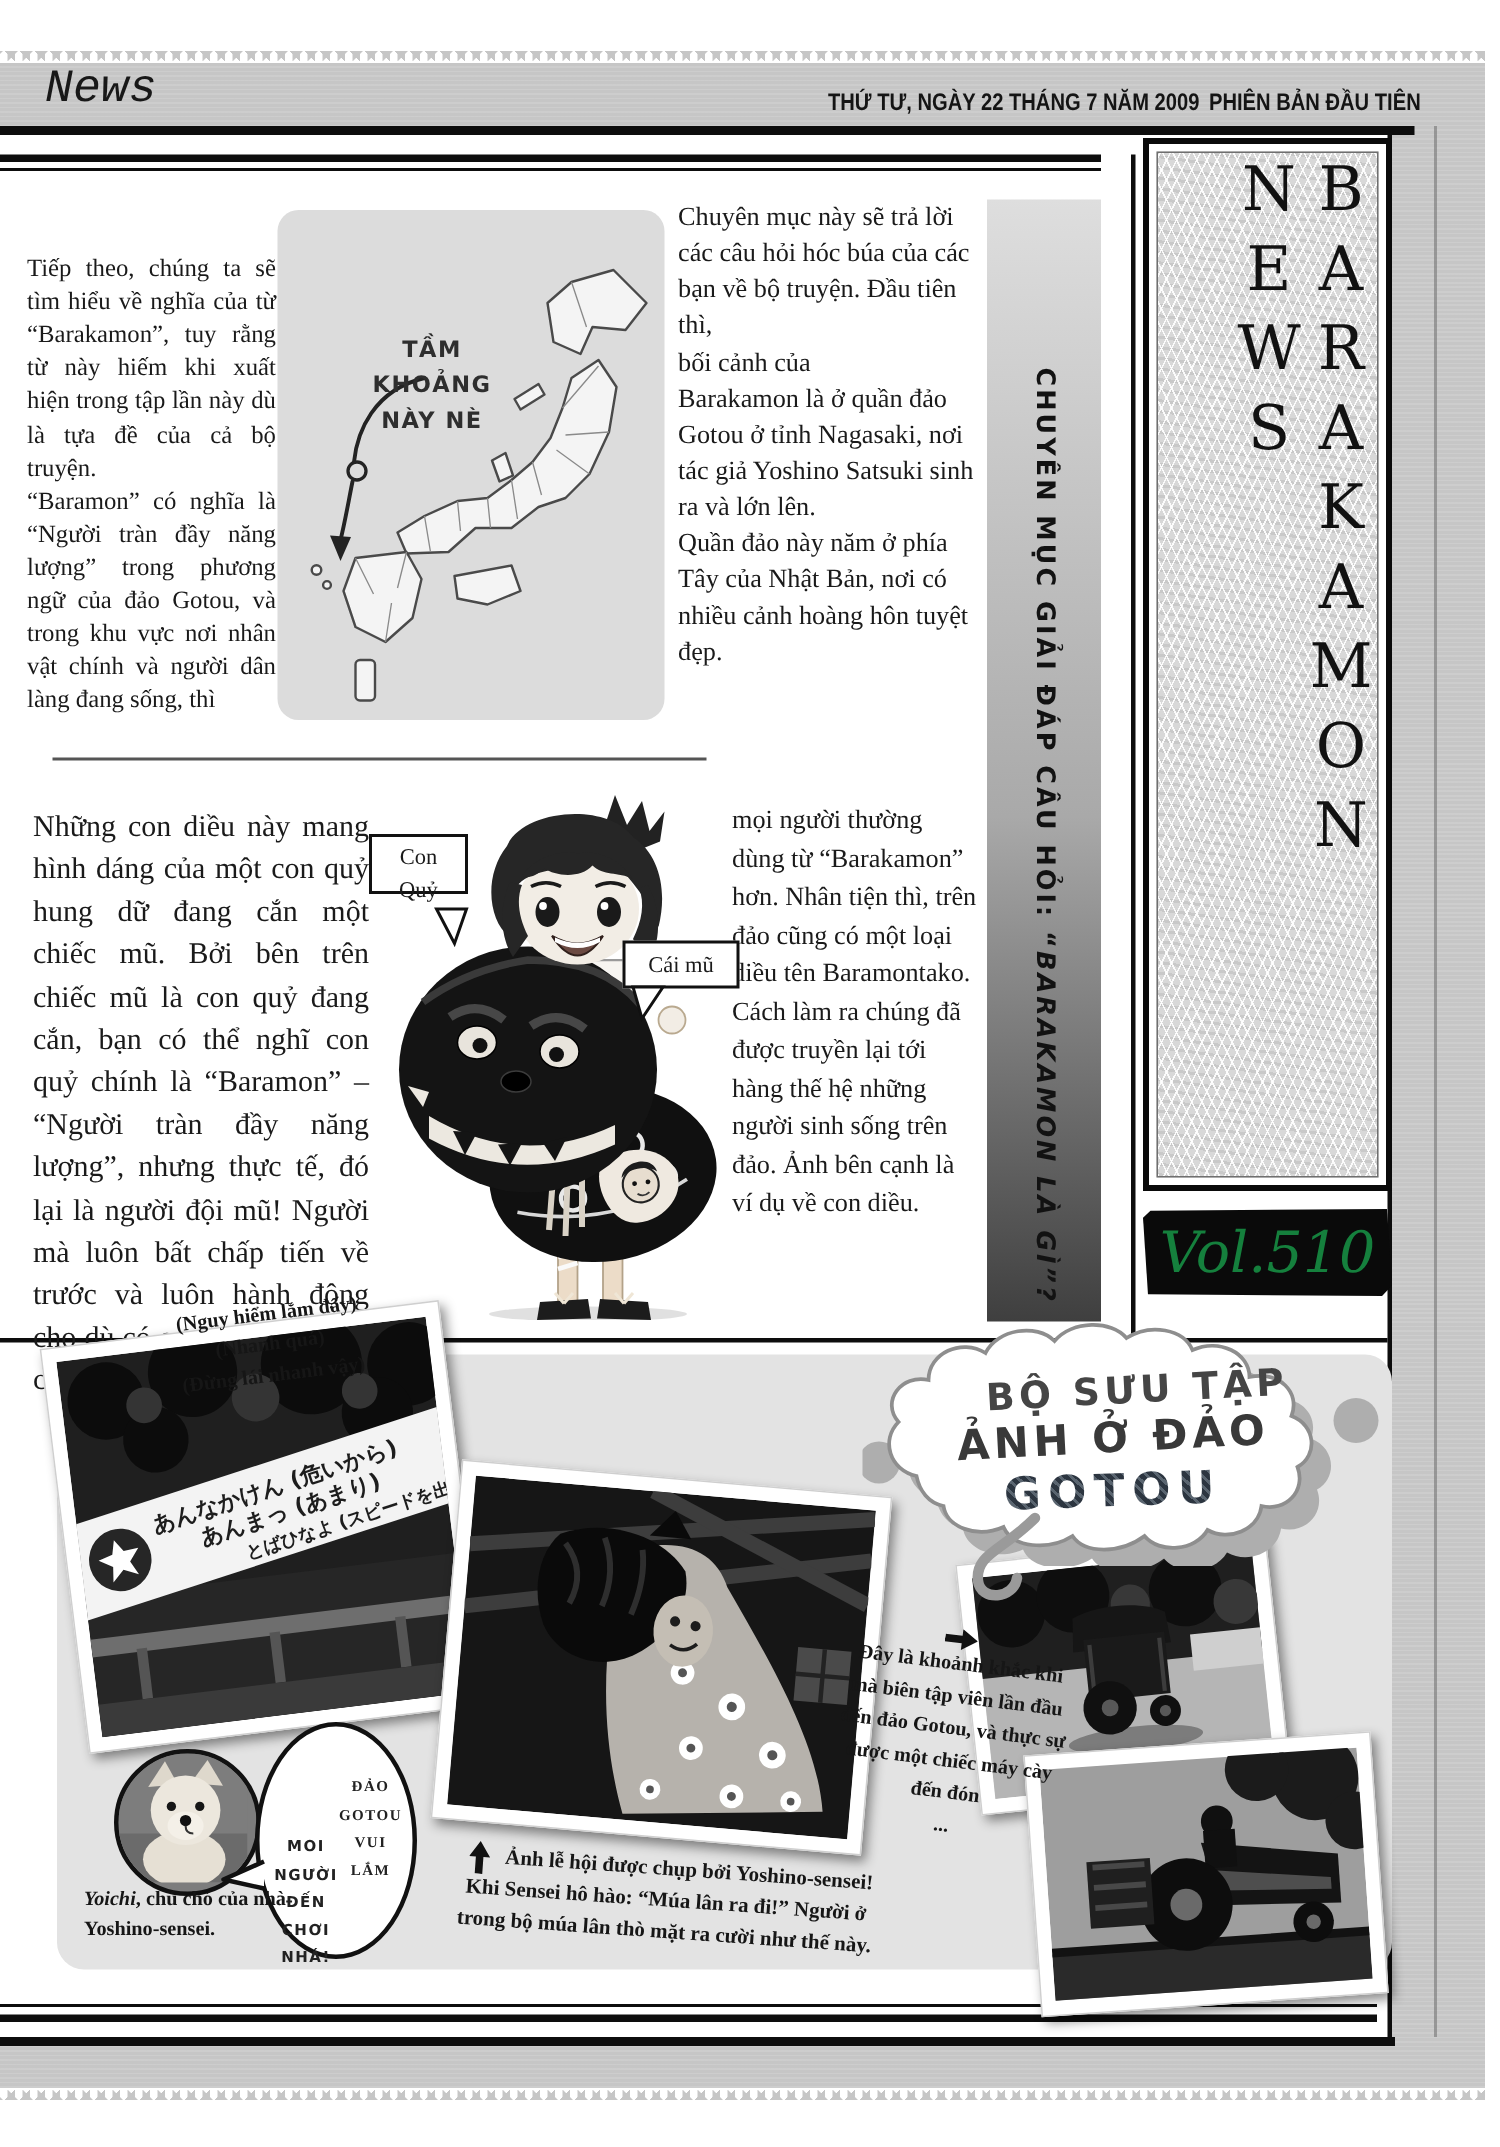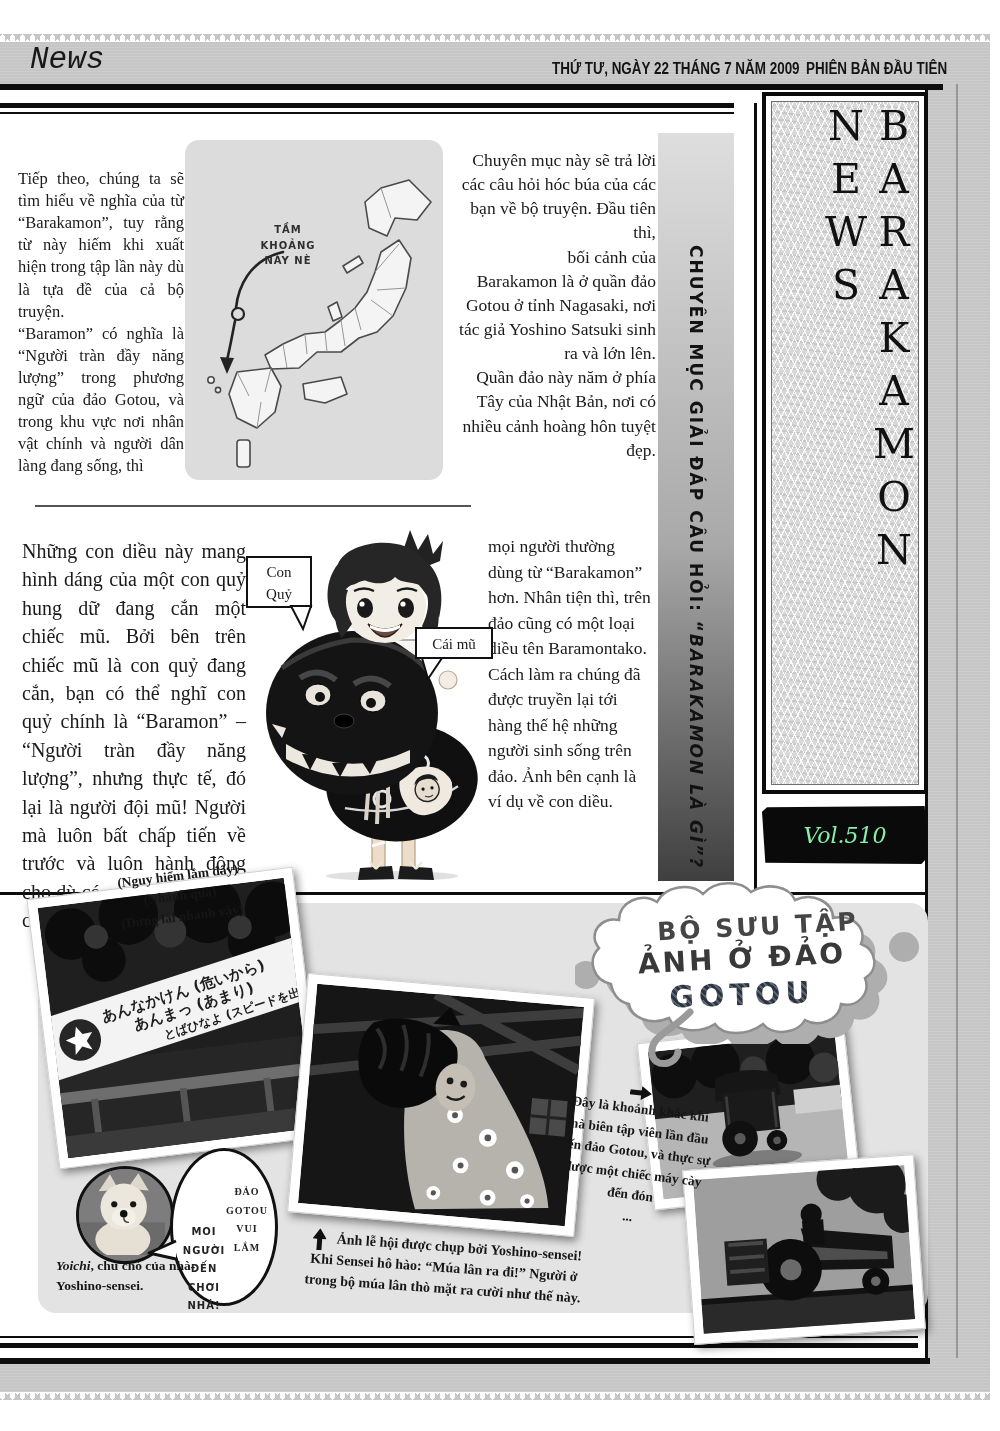--- a/index.html
+++ b/index.html
@@ -35,29 +35,29 @@
   .v-right{left:925px;top:90px;width:3px;height:1274px;}
   .ln-mid{left:0;top:892px;width:925px;height:3px;}
   .ln-c{left:0;top:1336px;width:918px;height:2px;}
   .ln-d{left:0;top:1343px;width:918px;height:5px;}
   .ln-e{left:0;top:1358px;width:930px;height:6px;}
 
   
   .justify{text-align:justify;}
   .pre{white-space:pre-line;}
   .col-a-left{left:18px;top:168px;width:166px;font-size:16.5px;line-height:1.34;}
-  .col-a-right{left:452px;top:148px;width:204px;font-size:17.5px;line-height:1.38;text-align:right;}
+  .col-a-right{left:452px;top:132px;width:204px;font-size:17.5px;line-height:1.38;text-align:left;}
   .col-b-left{left:22px;top:537px;width:224px;font-size:20px;line-height:1.42;}
   .col-b-right{left:488px;top:534px;width:166px;font-size:17.5px;line-height:1.46;}
   .separator{left:35px;top:505px;width:436px;height:2px;background:#555;}
 
   
   .map-box{left:185px;top:140px;width:258px;height:340px;background:#dcdcdc;border-radius:14px;}
   .map-note{left:233px;top:222px;width:110px;text-align:center;font-family:"DejaVu Sans",sans-serif;
-            font-weight:bold;font-size:10px;letter-spacing:1px;color:#2e2e2e;line-height:1.55;}
+            font-weight:bold;font-size:15px;letter-spacing:1px;color:#2e2e2e;line-height:1.55;}
 
   
   .q-bar{left:658px;top:133px;width:76px;height:748px;
          background:linear-gradient(#dedede 0%,#a9a9a9 55%,#3f3f3f 100%);
          writing-mode:vertical-rl;text-align:left;padding-top:112px;box-sizing:border-box;
          font-family:"DejaVu Sans",sans-serif;font-weight:bold;font-size:17px;letter-spacing:2px;color:#121212;
          display:flex;justify-content:flex-start;align-items:center;}
   .q-bar .it{font-style:italic;}
 
   
@@ -65,28 +65,28 @@
             box-sizing:border-box;padding:5px;}
   .side-inner{width:100%;height:100%;box-sizing:border-box;border:1px solid #6f6f6f;
       background-color:#d8d8d8;
       background-image:
         repeating-linear-gradient(63deg,rgba(255,255,255,.9) 0 1px,transparent 1px 6px),
         repeating-linear-gradient(-63deg,rgba(255,255,255,.9) 0 1px,transparent 1px 6px),
         repeating-linear-gradient(8deg,rgba(130,130,130,.18) 0 2px,transparent 2px 7px);
       display:flex;justify-content:center;
       writing-mode:vertical-rl;text-orientation:upright;
       font-family:"DejaVu Serif",serif;font-size:41px;letter-spacing:5px;color:#111;}
-  .vol-box{left:762px;top:806px;width:166px;height:58px;background:#0a0a0a;color:#86efac;
-           font-family:"DejaVu Serif",serif;font-style:italic;font-size:22px;
+  .vol-box{left:762px;top:806px;width:166px;height:58px;background:#0a0a0a;color:#15803d;
+           font-family:"DejaVu Serif",serif;font-style:italic;font-size:38px;
            display:flex;align-items:center;justify-content:center;
            clip-path:polygon(0% 10%,3% 2%,98% 0%,100% 88%,96% 100%,2% 98%);}
 
   
   .callout{background:#fff;border:2px solid #111;text-align:center;font-size:15px;line-height:1.45;z-index:6;}
-  .co-demon{left:246px;top:556px;width:66px;height:52px;padding-top:4px;box-sizing:border-box;}
+  .co-demon{left:246px;top:556px;width:66px;height:40px;padding-top:4px;box-sizing:border-box;}
   .co-hat{left:415px;top:627px;width:78px;height:32px;padding-top:5px;box-sizing:border-box;}
   .co-tail{z-index:7;}
 
   
   .gal-panel{left:38px;top:903px;width:890px;height:410px;background:#e3e3e3;border-radius:18px;z-index:1;}
   .photo{background:#fff;padding:9px;box-shadow:3px 4px 8px rgba(0,0,0,.45);z-index:2;border:1px solid #cfcfcf;box-sizing:border-box;}
   .photo svg{display:block;}
   .ph-sign{left:42px;top:882px;width:268px;height:272px;transform:rotate(-7deg);}
   .ph-lion{left:297px;top:985px;width:288px;height:240px;transform:rotate(5deg);z-index:3;}
   .ph-tr1{left:645px;top:1032px;width:208px;height:168px;transform:rotate(-6deg);}

